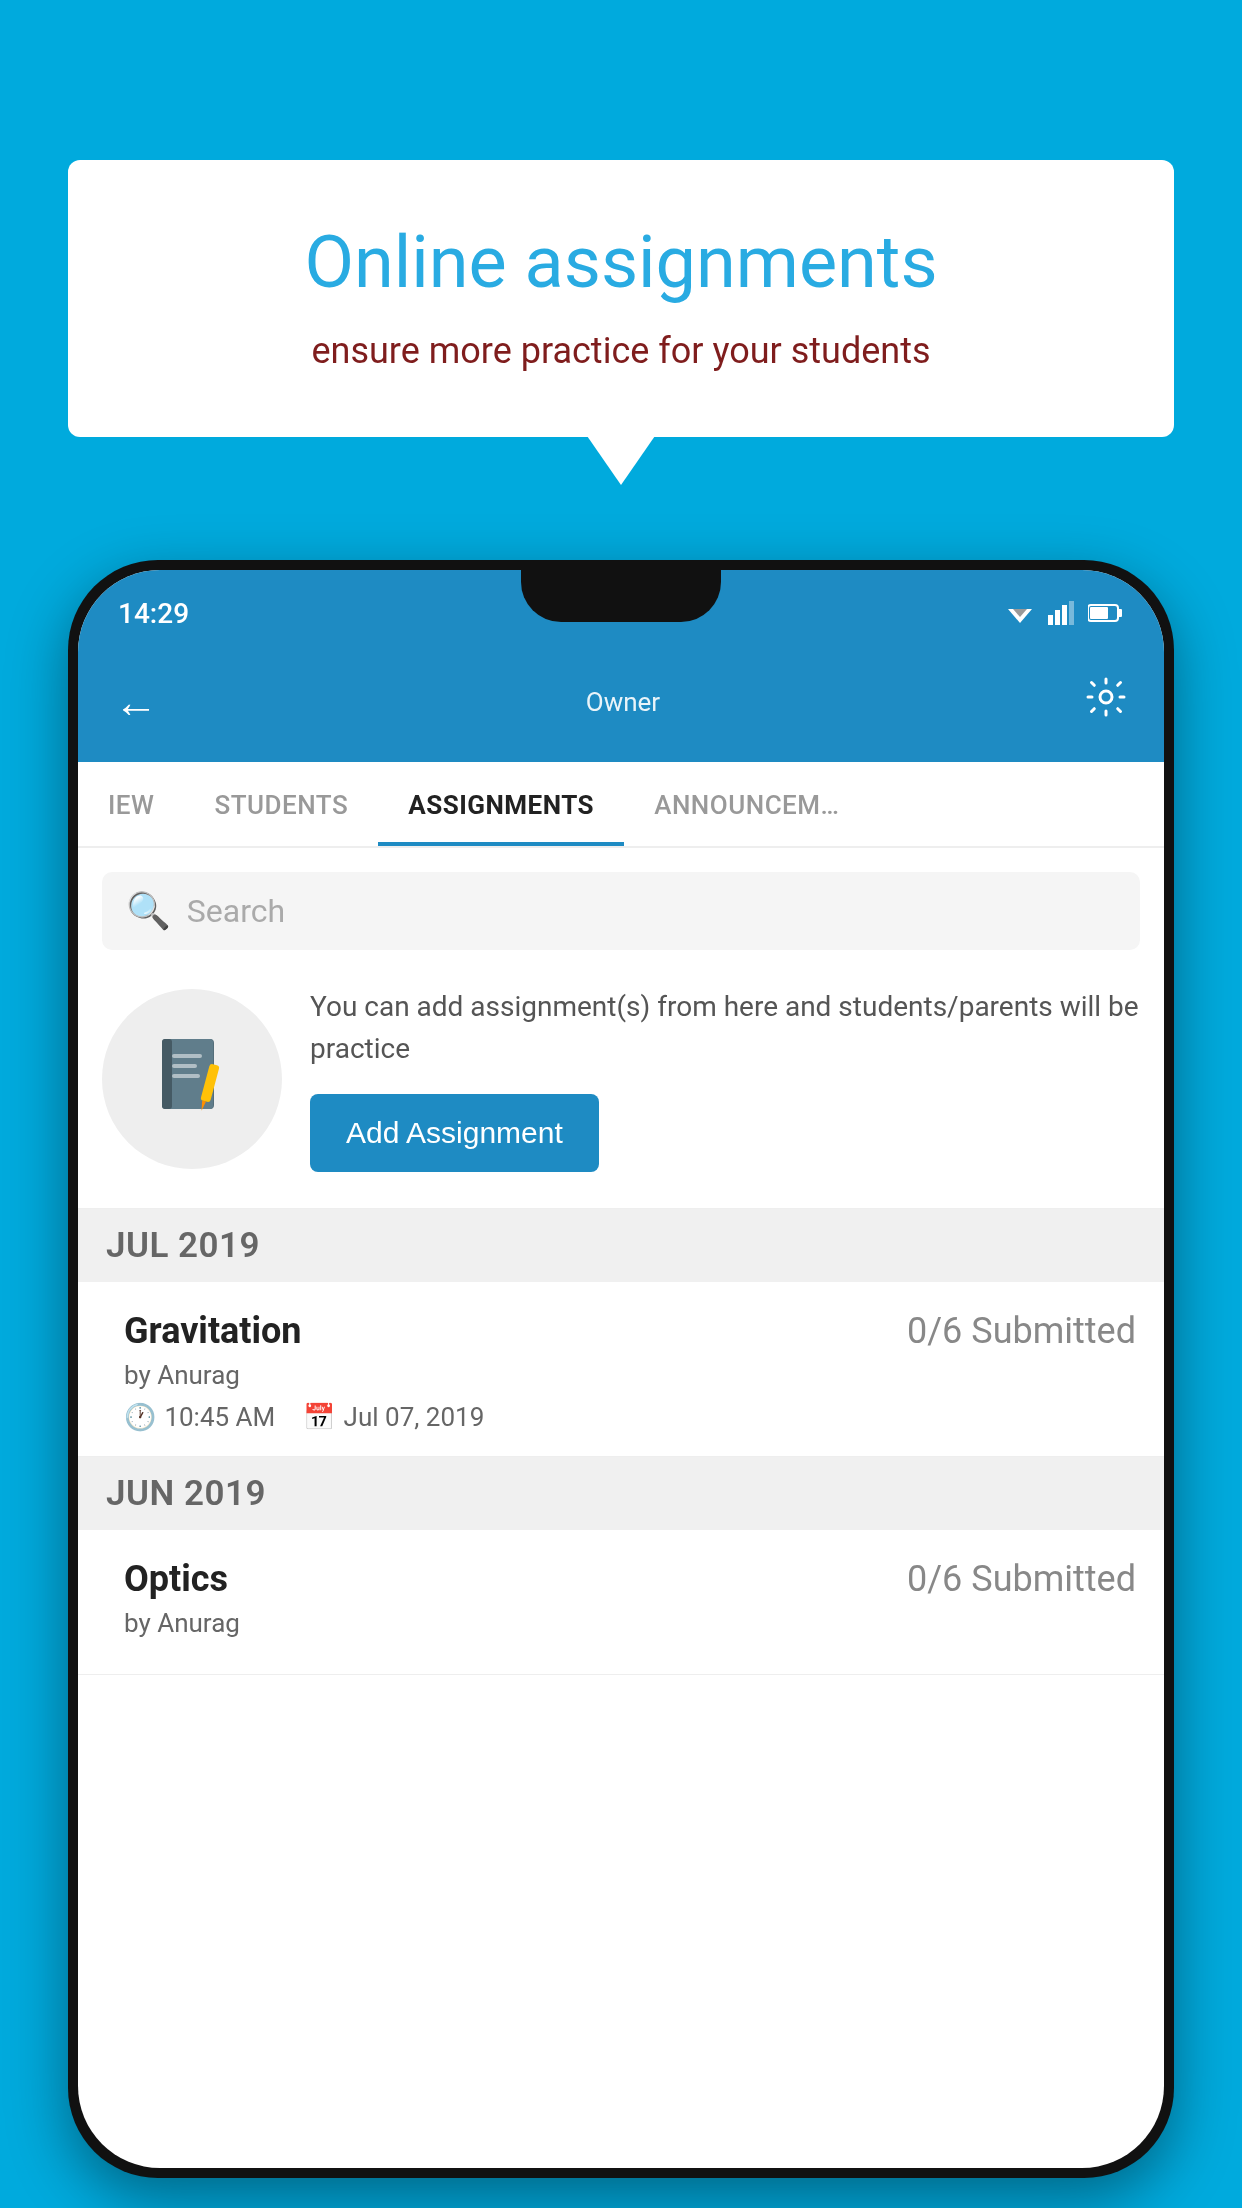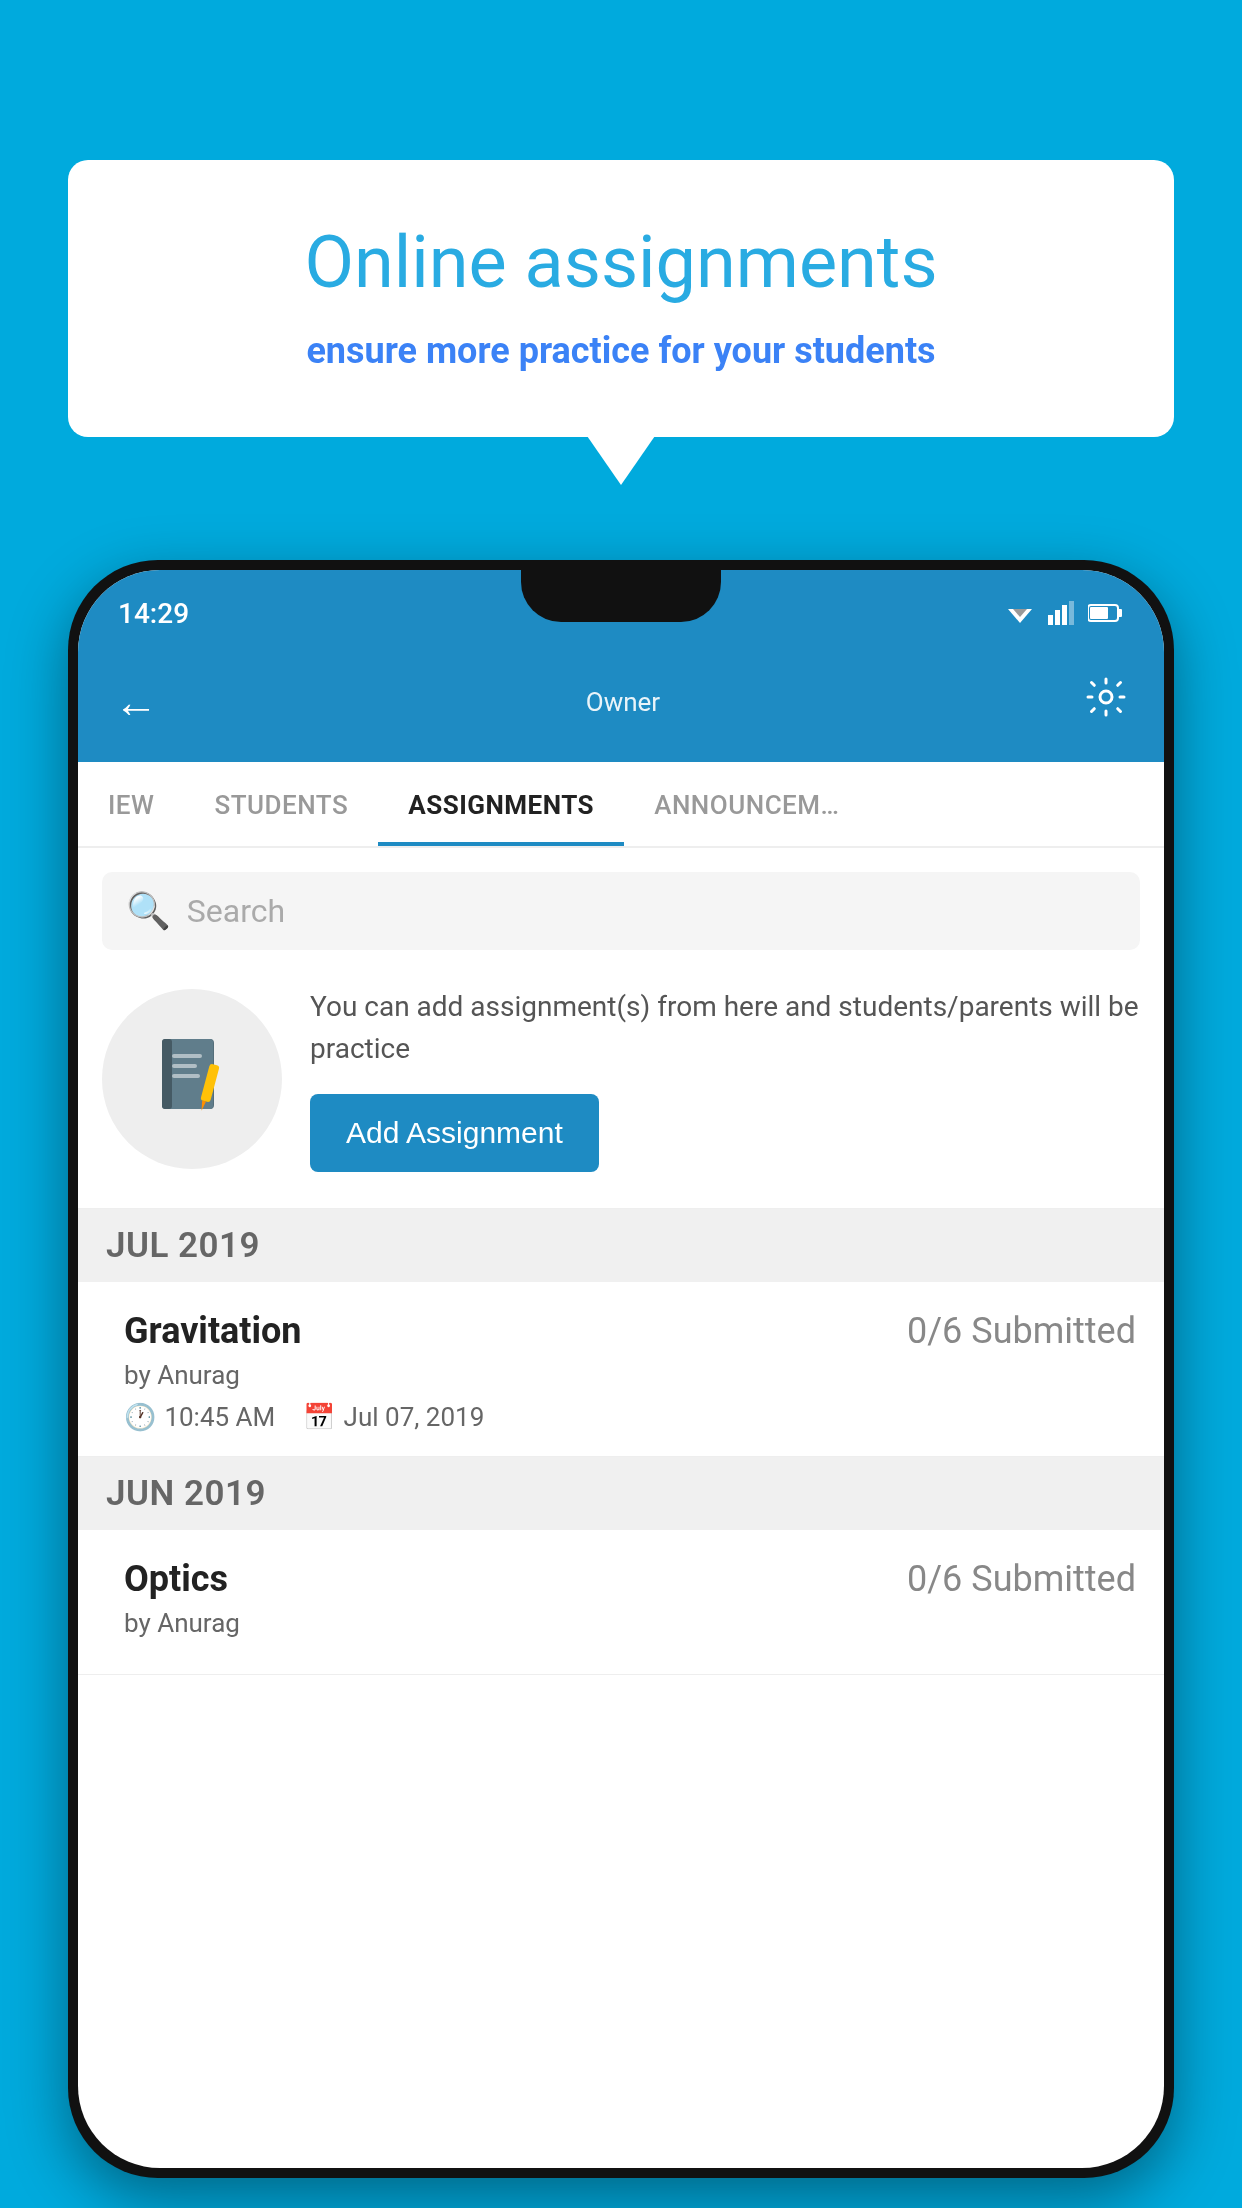--- a/index.html
+++ b/index.html
@@ -12,21 +12,21 @@
       position: relative;
     }
 
     
     .promo-bubble {
       position: absolute;
       top: 160px;
       left: 68px;
       right: 68px;
       background: white;
-      border-radius: 20px;
+      border-radius: 12px;
       padding: 60px 70px 65px 70px;
       text-align: center;
     }
     .promo-bubble::after {
       content: '';
       position: absolute;
       bottom: -48px;
       left: 50%;
       transform: translateX(-50%);
       width: 0;
@@ -37,22 +37,22 @@
     }
     .promo-title {
       font-size: 72px;
       font-weight: 400;
       color: #29ABE2;
       line-height: 1.2;
       margin-bottom: 24px;
     }
     .promo-subtitle {
       font-size: 36px;
-      color: #3b82f6;
-      font-weight: 700;
+      color: #7f1d1d;
+      font-weight: 400;
     }
 
     
     .phone-frame {
       position: absolute;
       top: 560px;
       left: 68px;
       right: 68px;
       bottom: 30px;
       background: #111;

